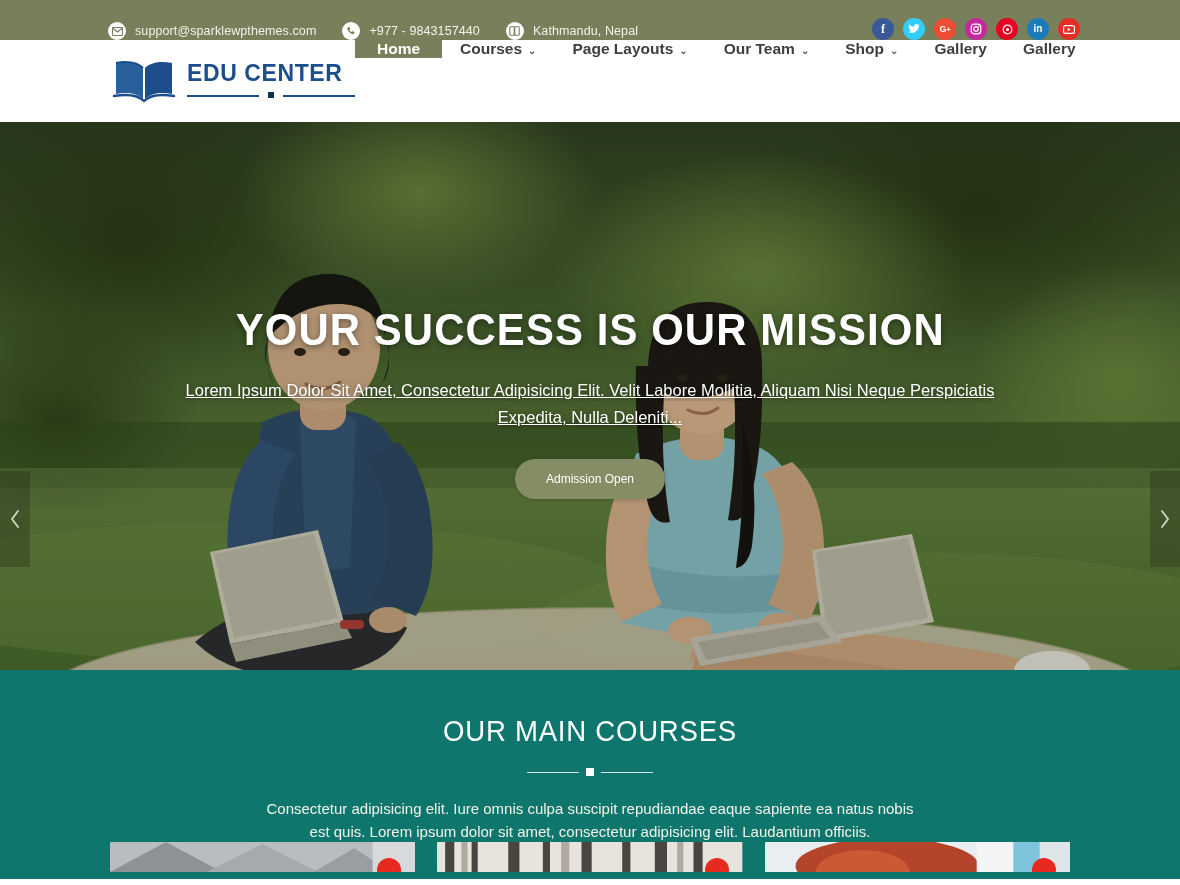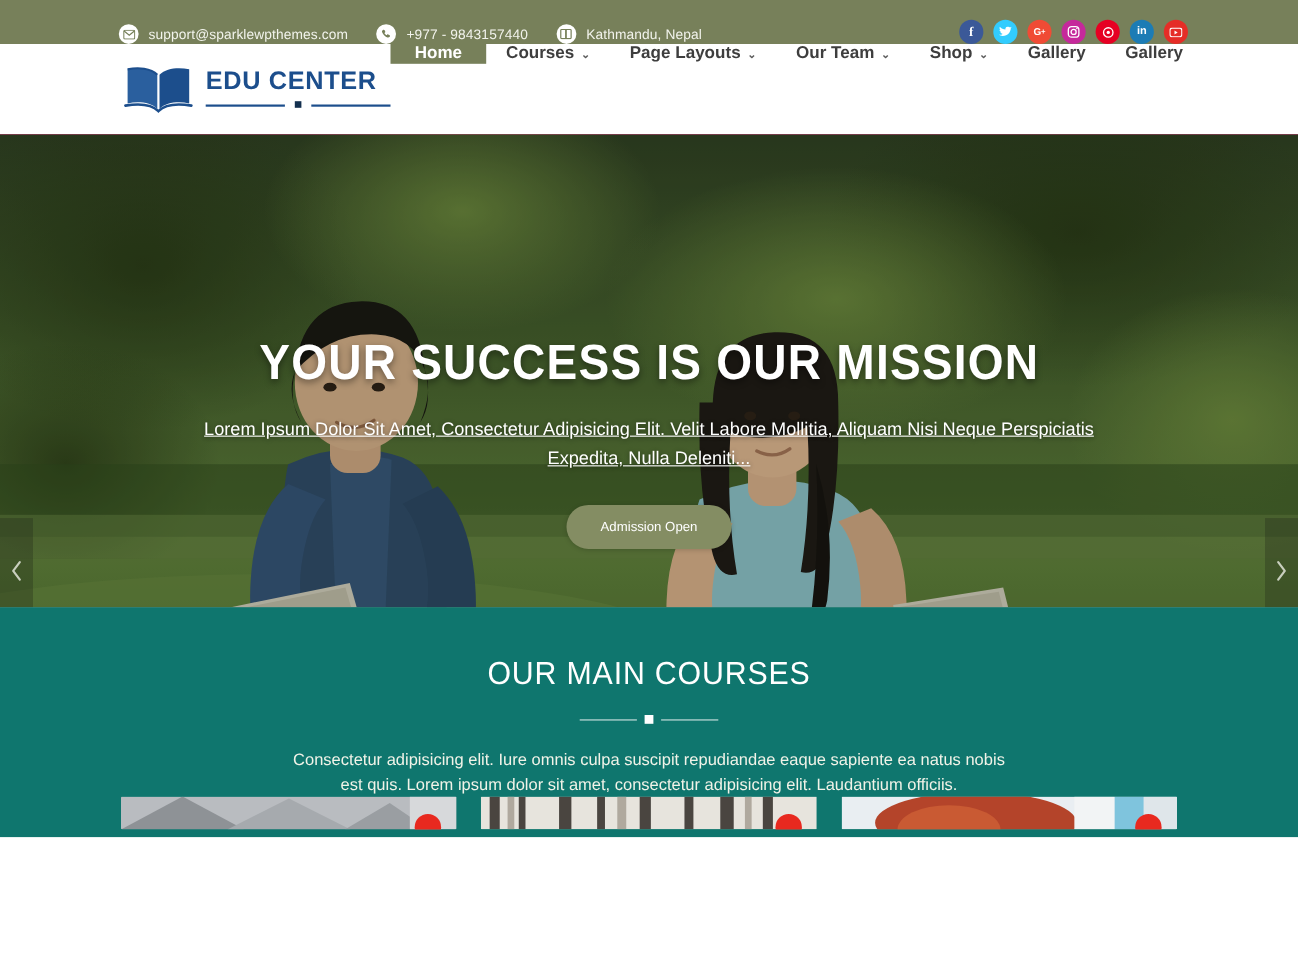--- a/index.html
+++ b/index.html
@@ -86,24 +86,24 @@
     color:#3e3e3e;
     white-space:nowrap;
     cursor:pointer;
     gap:6px;
   }
   .nav-item.active { background:#77805a; color:#ffffff; padding:0 22px; }
   .caret { font-size:10px; opacity:.85; transform:translateY(1px); }
 
   
   .hero {
-    height:430px;
+    height:548px;
     position:relative;
     overflow:hidden;
-    background:#be185d;
+    background:#737373;
   }
   .hero-bg { position:absolute; inset:0; }
   .hero-overlay {
     position:absolute; inset:0;
     background:rgba(25,32,18,0.22);
   }
   .hero-content {
     position:absolute; left:0; right:0; top:0; bottom:0;
     display:flex; flex-direction:column; align-items:center;
     padding-top:182px;

